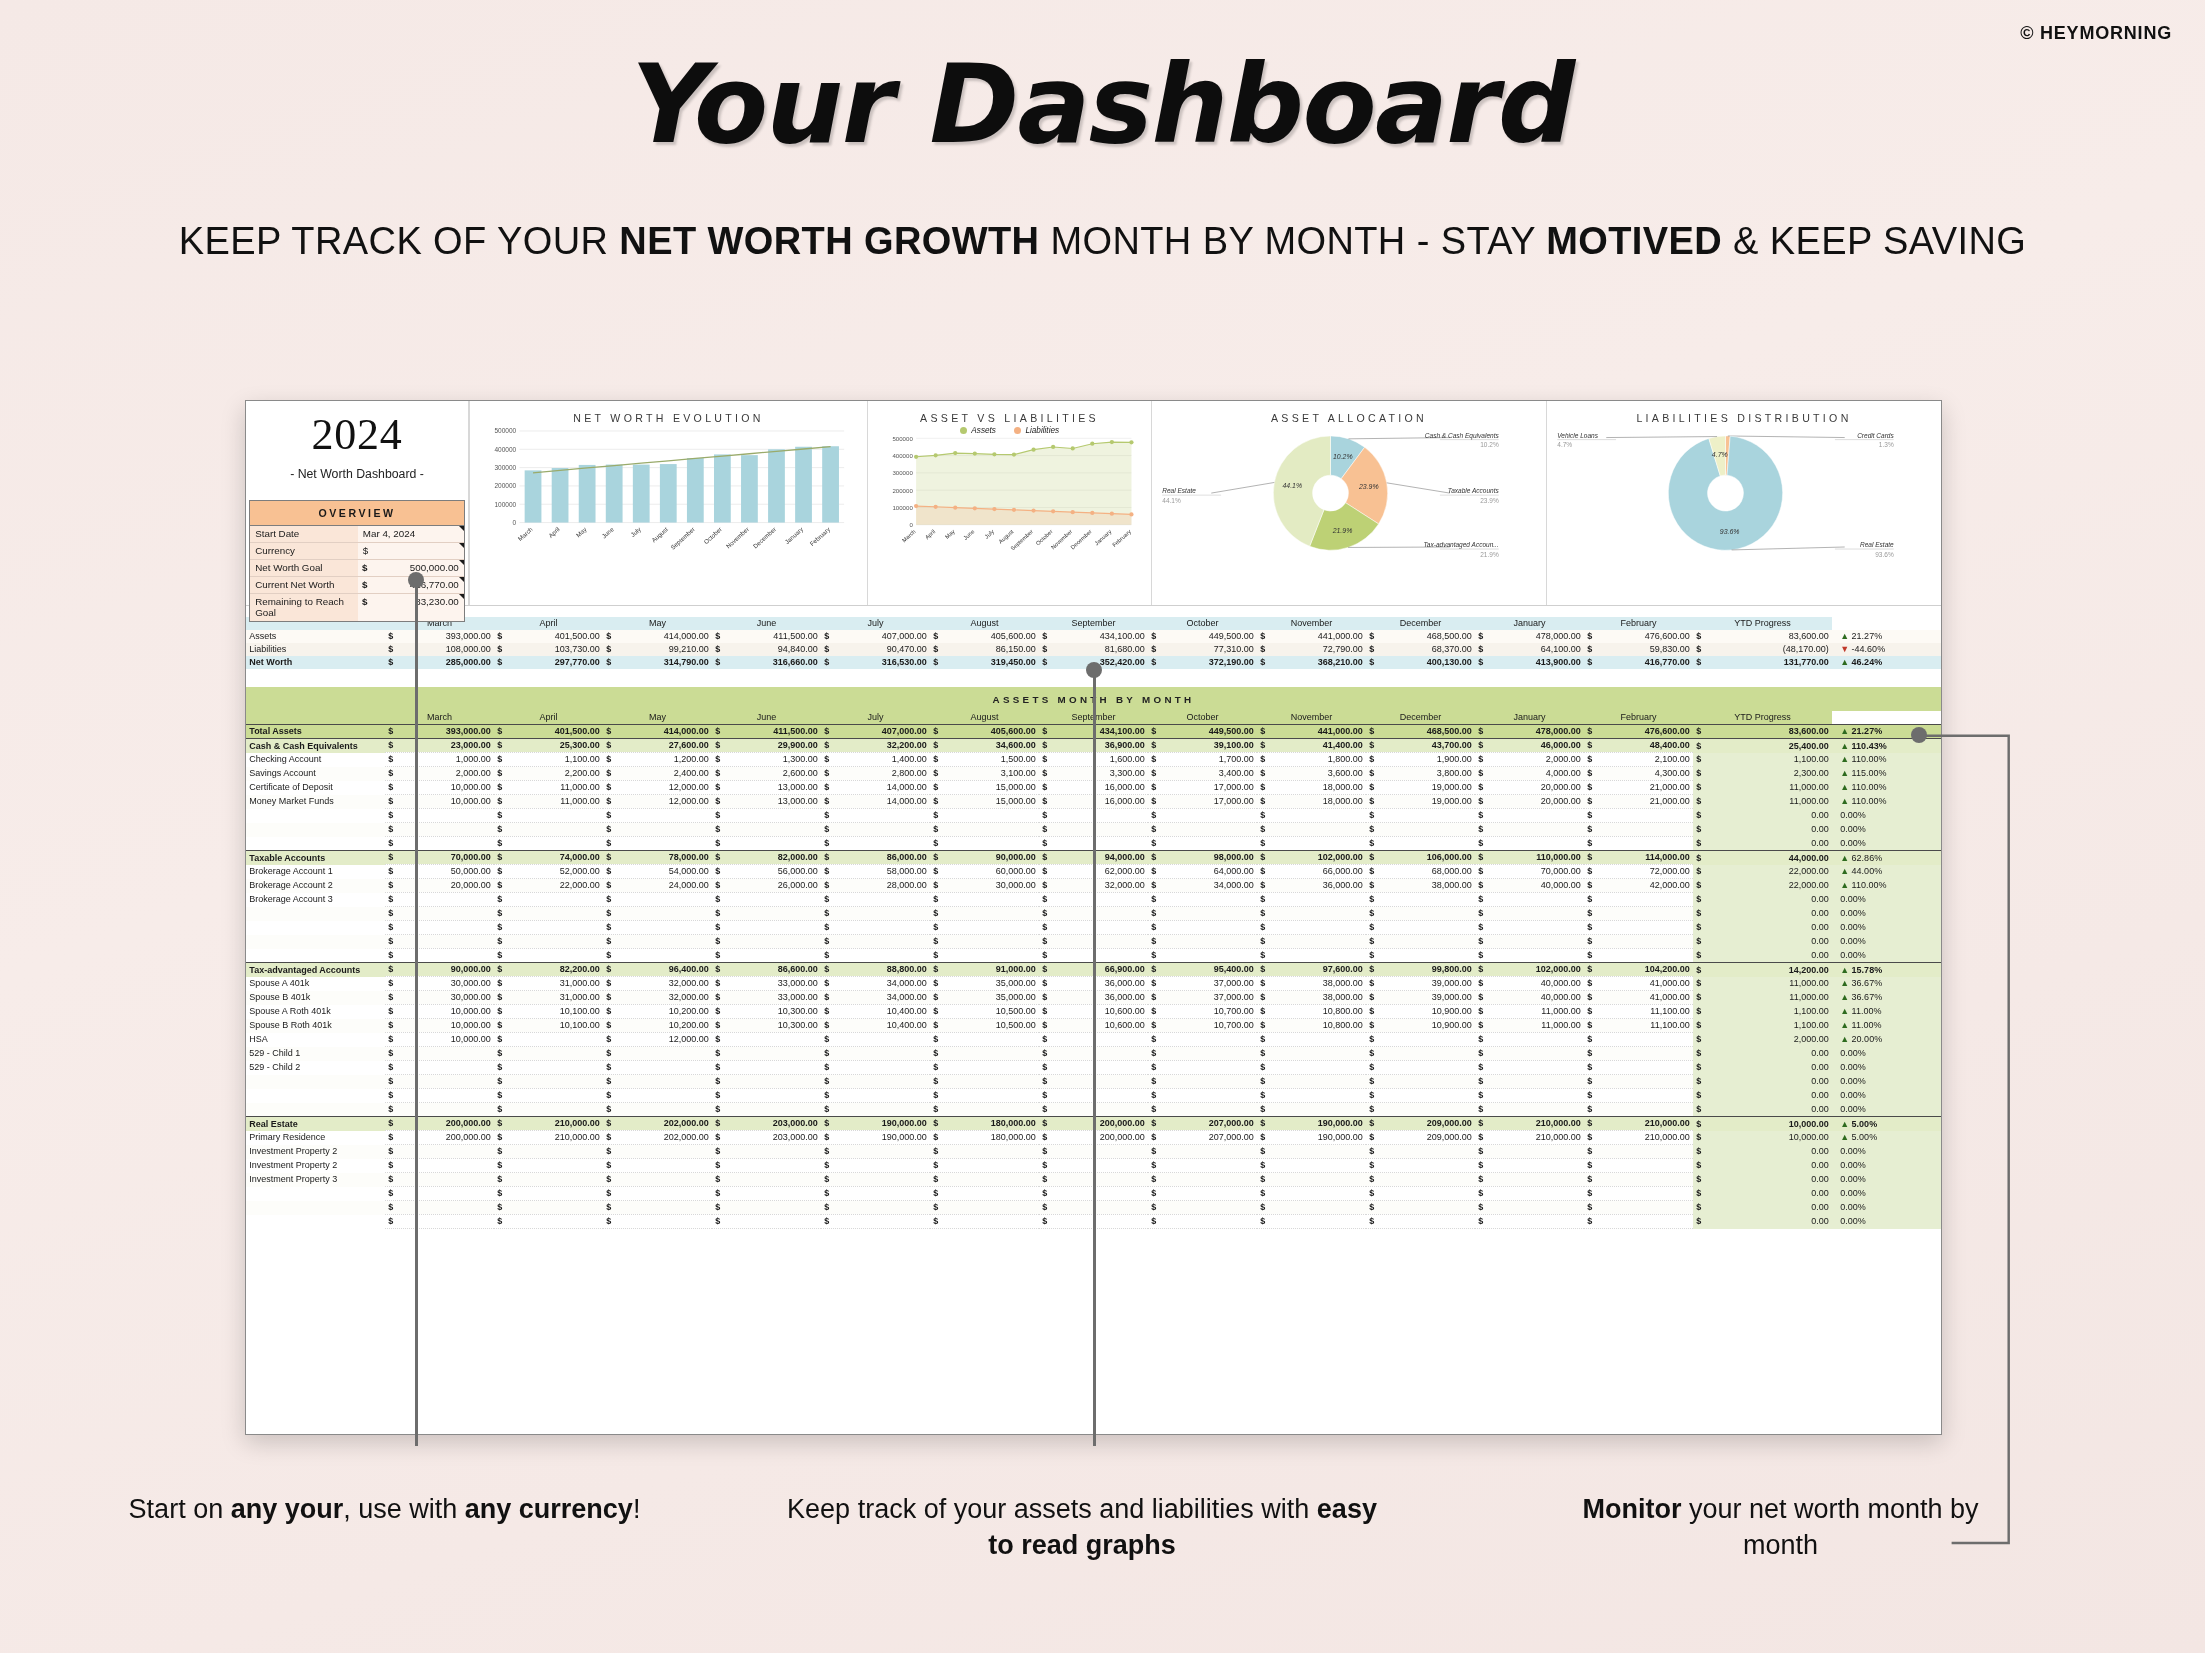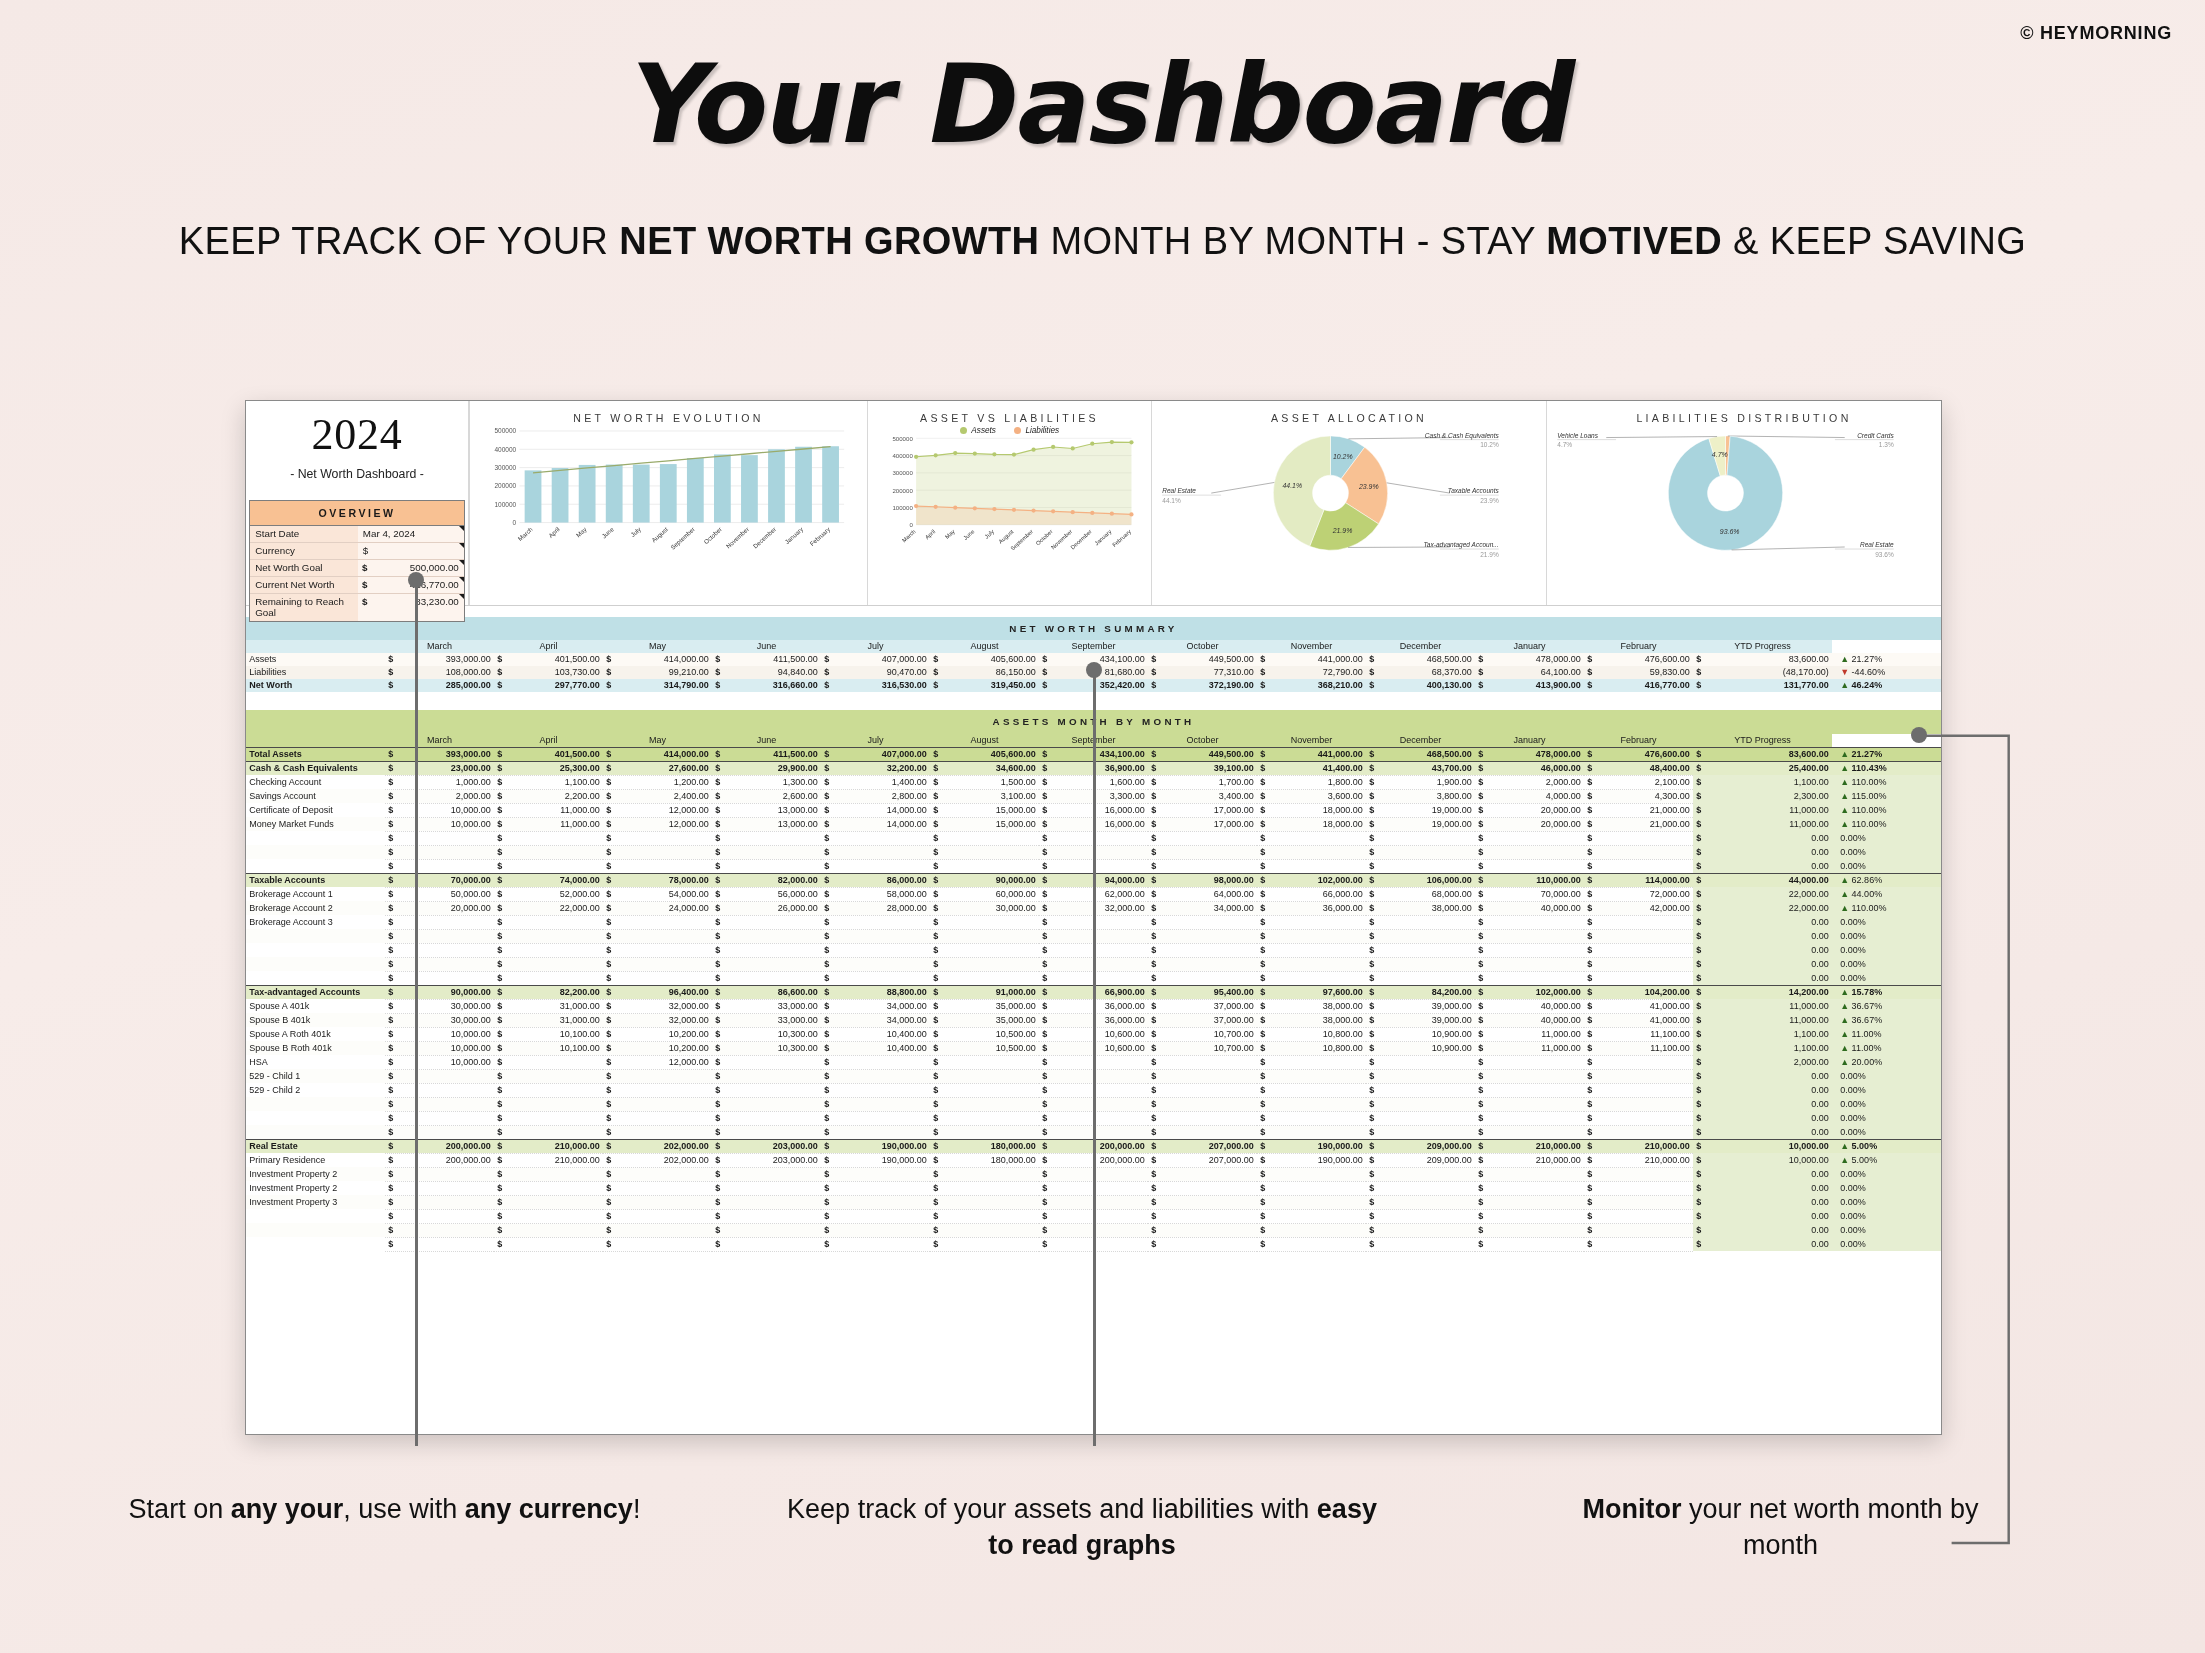--- a/index.html
+++ b/index.html
@@ -291,21 +291,20 @@
             <text x="4" y="14" font-size="8" fill="#333" font-style="italic" font-family="Liberation Sans" text-anchor="start">Vehicle Loans</text>
             <line x1="4" y1="16.5" x2="76" y2="16.5" stroke="#bbb" stroke-width="0.6"></line>
             <text x="4" y="26" font-size="8" fill="#999" font-family="Liberation Sans" text-anchor="start">4.7%</text>
           </svg></div>
     </div>
   </div>
 
   <div style="height:11.4px;background:#fff;"></div>
 
   <div>
-    <div class="sum-band band" style="padding:5.7px 0;">NET WORTH SUMMARY</div>
     <table class="grid">
       <colgroup>
         <col style="width:139px">
           <col span="12" style="width:auto">
           <col style="width:139px">
       </colgroup>
       <thead>
           <tr id="nws-head">
             <th class="sum-hdr" style="font-weight: normal; text-align: left;"></th>
             <th class="sum-hdr" style="font-weight: normal;">March</th>
@@ -2049,21 +2048,21 @@
             </td>
             <td class="as-group mcol" style="font-weight: bold; border-top: 1.6px solid rgb(74, 74, 74); border-bottom: 0.8px dotted rgb(216, 216, 216);">
               <div class="cellwrap">
                 <span class="d cur">$</span>
                 <span class="n">97,600.00</span>
               </div>
             </td>
             <td class="as-group mcol" style="font-weight: bold; border-top: 1.6px solid rgb(74, 74, 74); border-bottom: 0.8px dotted rgb(216, 216, 216);">
               <div class="cellwrap">
                 <span class="d cur">$</span>
-                <span class="n">84,200.00</span>
+                <span class="n">99,800.00</span>
               </div>
             </td>
             <td class="as-group mcol" style="font-weight: bold; border-top: 1.6px solid rgb(74, 74, 74); border-bottom: 0.8px dotted rgb(216, 216, 216);">
               <div class="cellwrap">
                 <span class="d cur">$</span>
                 <span class="n">102,000.00</span>
               </div>
             </td>
             <td class="as-group mcol" style="font-weight: bold; border-top: 1.6px solid rgb(74, 74, 74); border-bottom: 0.8px dotted rgb(216, 216, 216);">
               <div class="cellwrap">

